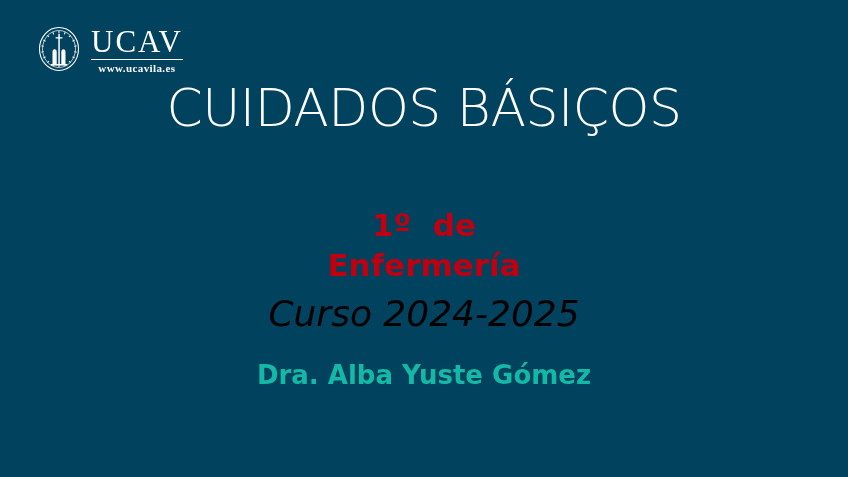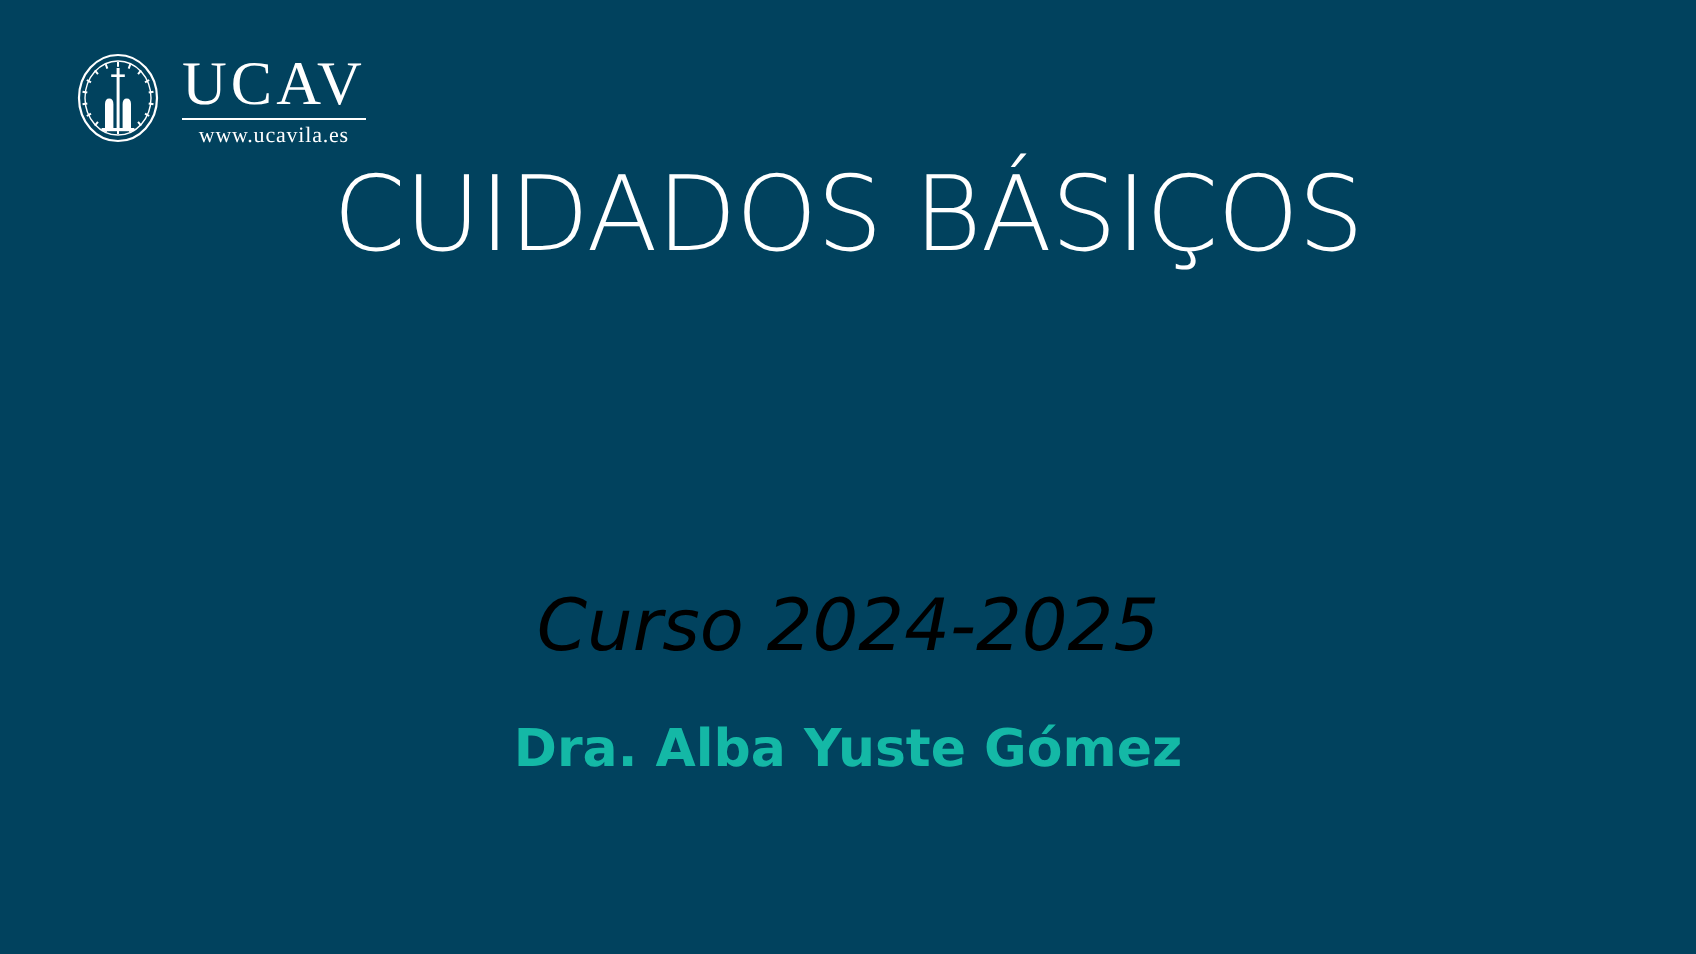--- a/index.html
+++ b/index.html
@@ -55,21 +55,21 @@
     margin: 2px 0 2px 0;
     width: 100%;
   }
   #site-text {
     font-family: "Liberation Serif", serif;
     font-size: 11px;
     line-height: 1.1;
     letter-spacing: 0.4px;
     color: #FFFFFF;
     text-align: center;
-    font-weight: 400;
+    font-weight: 700;
   }
 
   
   #title-block {
     position: absolute;
     left: 0;
     right: 0;
     top: 80px;
     text-align: center;
   }
@@ -188,20 +188,24 @@
       <div id="ucav-text">UCAV</div>
       <div id="wordmark-rule"></div>
       <div id="site-text">www.ucavila.es</div>
     </div>
   </div>
 
   <div id="title-block">
     <div class="title-line">CUIDADOS BÁSIÇOS</div>
   </div>
 
+  <div id="subtitle-block">
+    <div class="subtitle-line">1º  de</div>
+    <div class="subtitle-line">Enfermería</div>
+  </div>
 
   <div id="course-block">
     <div id="course-line">Curso 2024-2025</div>
   </div>
 
   <div id="professor-block">
     <div id="professor-name">Dra. Alba Yuste Gómez</div>
   </div>
 
 </div>

